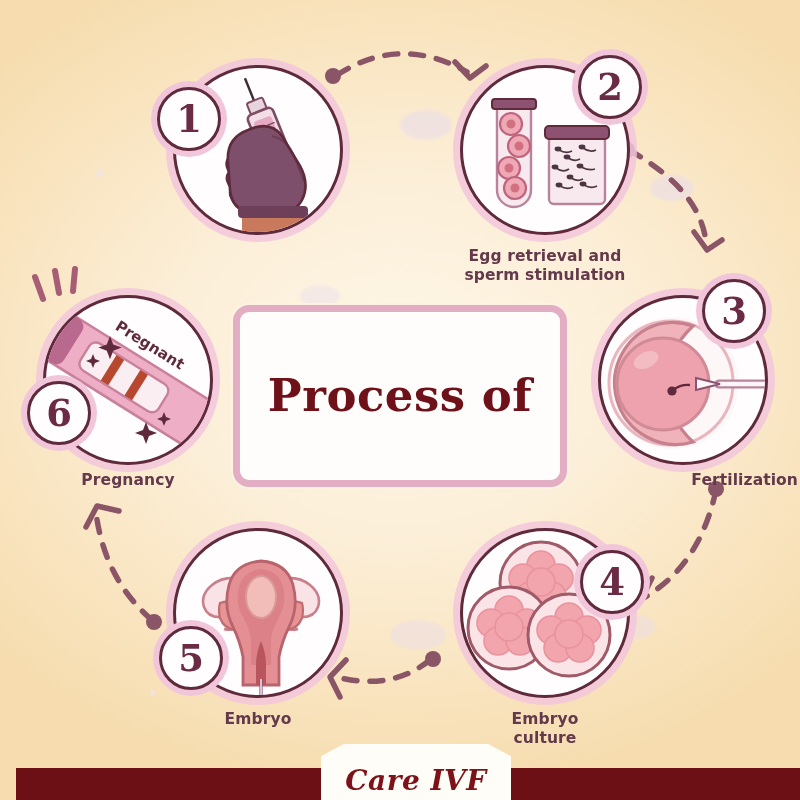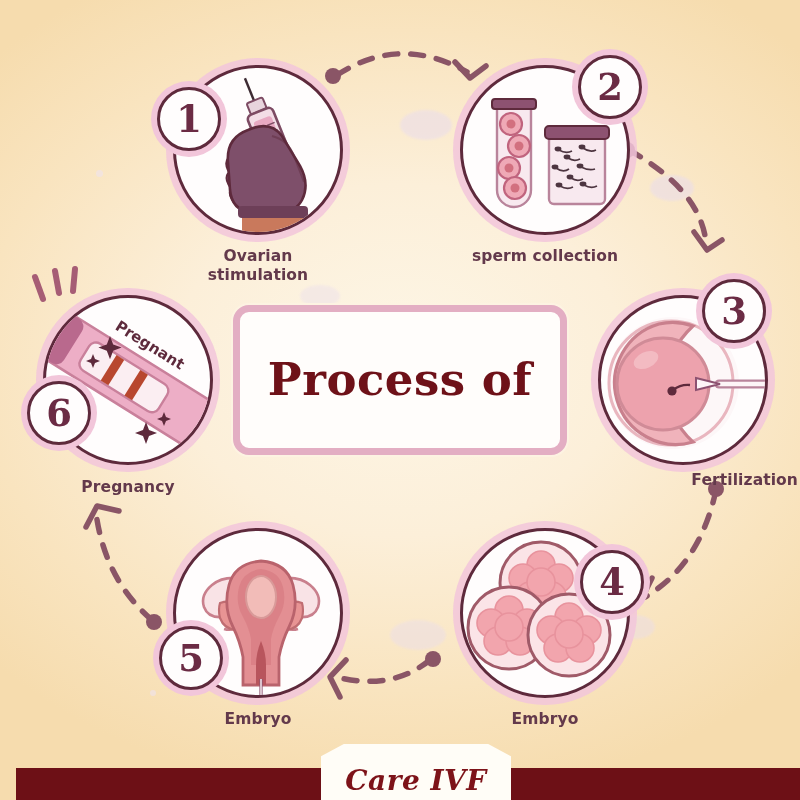--- a/index.html
+++ b/index.html
@@ -26,21 +26,21 @@
          display:flex;align-items:center;justify-content:center;
          font-family:"DejaVu Serif","Liberation Serif",serif;
          font-size:37px;font-weight:700;color:#6b2b44;z-index:6;}
   .badge-halo{position:absolute;width:76px;height:76px;border-radius:50%;background:#f2c6da;z-index:5;}
   .label{position:absolute;width:230px;left:-30px;top:182px;text-align:center;
          font-size:15.5px;font-weight:700;color:#63394b;line-height:1.25;letter-spacing:.1px;}
 
   svg.art{position:absolute;left:0;top:0;width:170px;height:170px;}
 
   
-  #card{position:absolute;left:233px;top:305px;width:334px;height:150px;
+  #card{position:absolute;left:233px;top:305px;width:334px;height:182px;
         background:#fffdfb;border:7px solid #e3aec3;border-radius:16px;box-sizing:border-box;
         box-shadow:0 0 0 2px #fdf3e2;display:flex;align-items:center;justify-content:center;}
   #card-title{font-family:"DejaVu Serif","Liberation Serif",serif;
         font-size:45px;line-height:1.06;font-weight:700;color:#6e1118;text-align:center;
         letter-spacing:.5px;}
 
   
   #footer{position:absolute;left:16px;bottom:0;width:800px;height:32px;background:#6d1016;}
   #footer-tab{position:absolute;left:50%;transform:translateX(-50%);bottom:0;
         width:190px;height:56px;background:#fffdf7;
@@ -116,24 +116,20 @@
         <path d="M60,137 q-13,-15 1,-20 q13,-3 17,9 l2,9 z" fill="#8b5876" stroke="#5e2a3c" stroke-width="2"></path>
         <path d="M72,62 q22,-10 34,6 l18,30 q10,18 2,34 q-6,12 -22,12 l-30,0 q-18,-2 -20,-22 l-2,-28 q-2,-24 20,-32 z" fill="#7e4f6a" stroke="#5e2a3c" stroke-width="2.6"></path>
         <path d="M96,68 q16,4 22,20 l10,26" fill="none" stroke="#5e2a3c" stroke-width="2" opacity=".45"></path>
         <rect x="62" y="138" width="70" height="12" rx="4" fill="#6d3f58"></rect>
       </svg>
     </div>
     <div class="badge-halo" style="left:-22px;top:16px;"></div>
     <div class="badge" style="left:-16px;top:22px;">
       <span>1</span>
     </div>
-    <div class="label">
-      <div>Ovarian</div>
-      <div>stimulation</div>
-    </div>
   </div>
 
   <div class="node" style="left:460px;top:65px;">
     <div class="halo"></div>
     <div class="disc">
       <svg class="art" viewBox="0 0 170 170">
         <path d="M34,38 h34 v84 a17,17 0 0 1 -34,0 z" fill="#f8e9ef" stroke="#b9849b" stroke-width="2.4"></path>
         <rect x="29" y="31" width="44" height="10" rx="3" fill="#8d5271" stroke="#5e2a3c" stroke-width="2"></rect>
         <g stroke="#c0647e" stroke-width="2.2">
           <circle cx="48" cy="56" r="11" fill="#efa9b6"></circle>
@@ -169,21 +165,22 @@
           <ellipse cx="104" cy="89" rx="3.4" ry="2.4"></ellipse>
             <ellipse cx="107" cy="109" rx="3.4" ry="2.4"></ellipse>
         </g>
       </svg>
     </div>
     <div class="badge-halo" style="left:112px;top:-16px;"></div>
     <div class="badge" style="left:118px;top:-10px;">
       <span>2</span>
     </div>
     <div class="label">
-      <div>sperm collection</div>
+      <div>Egg retrieval and</div>
+      <div>sperm stimulation</div>
     </div>
   </div>
 
   <div class="node" style="left:598px;top:295px;">
     <div class="halo"></div>
     <div class="disc">
       <svg class="art" viewBox="0 0 170 170">
         <circle cx="72" cy="85" r="66" fill="#fdf7f8"></circle>
         <path d="M72,20 a65,65 0 1 0 0,130 a65,65 0 1 0 0,-130 z
                  M72,34 a52,52 0 1 1 0,104 a52,52 0 1 1 0,-104 z" fill="none"></path>
@@ -247,20 +244,21 @@
           </g>
         </g>
       </svg>
     </div>
     <div class="badge-halo" style="left:114px;top:16px;"></div>
     <div class="badge" style="left:120px;top:22px;">
       <span>4</span>
     </div>
     <div class="label">
       <div>Embryo</div>
+      <div>culture</div>
     </div>
   </div>
 
   <div class="node" style="left:173px;top:528px;">
     <div class="halo"></div>
     <div class="disc">
       <svg class="art" viewBox="0 0 170 170">
         <path d="M85,36 q-9,16 -12,34 q-3,17 -9,24 q-7,7 -16,4" fill="none" stroke="#c9808d" stroke-width="2.4"></path>
         <path d="M85,36 q9,16 12,34 q3,17 9,24 q7,7 16,4" fill="none" stroke="#c9808d" stroke-width="2.4"></path>
         <path d="M68,48 q-20,-4 -32,6 q-12,10 -8,22 q4,11 18,10 q14,-1 20,-14" fill="#f9e3e6" stroke="#c9808d" stroke-width="2.6"></path>
@@ -310,21 +308,21 @@
       <g stroke="#a65d75" stroke-width="6" stroke-linecap="round">
         <line x1="22" y1="34" x2="14" y2="12"></line>
         <line x1="38" y1="28" x2="34" y2="6"></line>
         <line x1="52" y1="26" x2="54" y2="4"></line>
       </g>
     </svg>
     <div class="badge-halo" style="left:-22px;top:80px;"></div>
     <div class="badge" style="left:-16px;top:86px;">
       <span>6</span>
     </div>
-    <div class="label" style="top:183px;">
+    <div class="label" style="top:176px;">
       <div>Pregnancy</div>
     </div>
   </div>
 
   <div id="card">
     <div id="card-title">
       <div>Process of</div>
     </div>
   </div>
 

